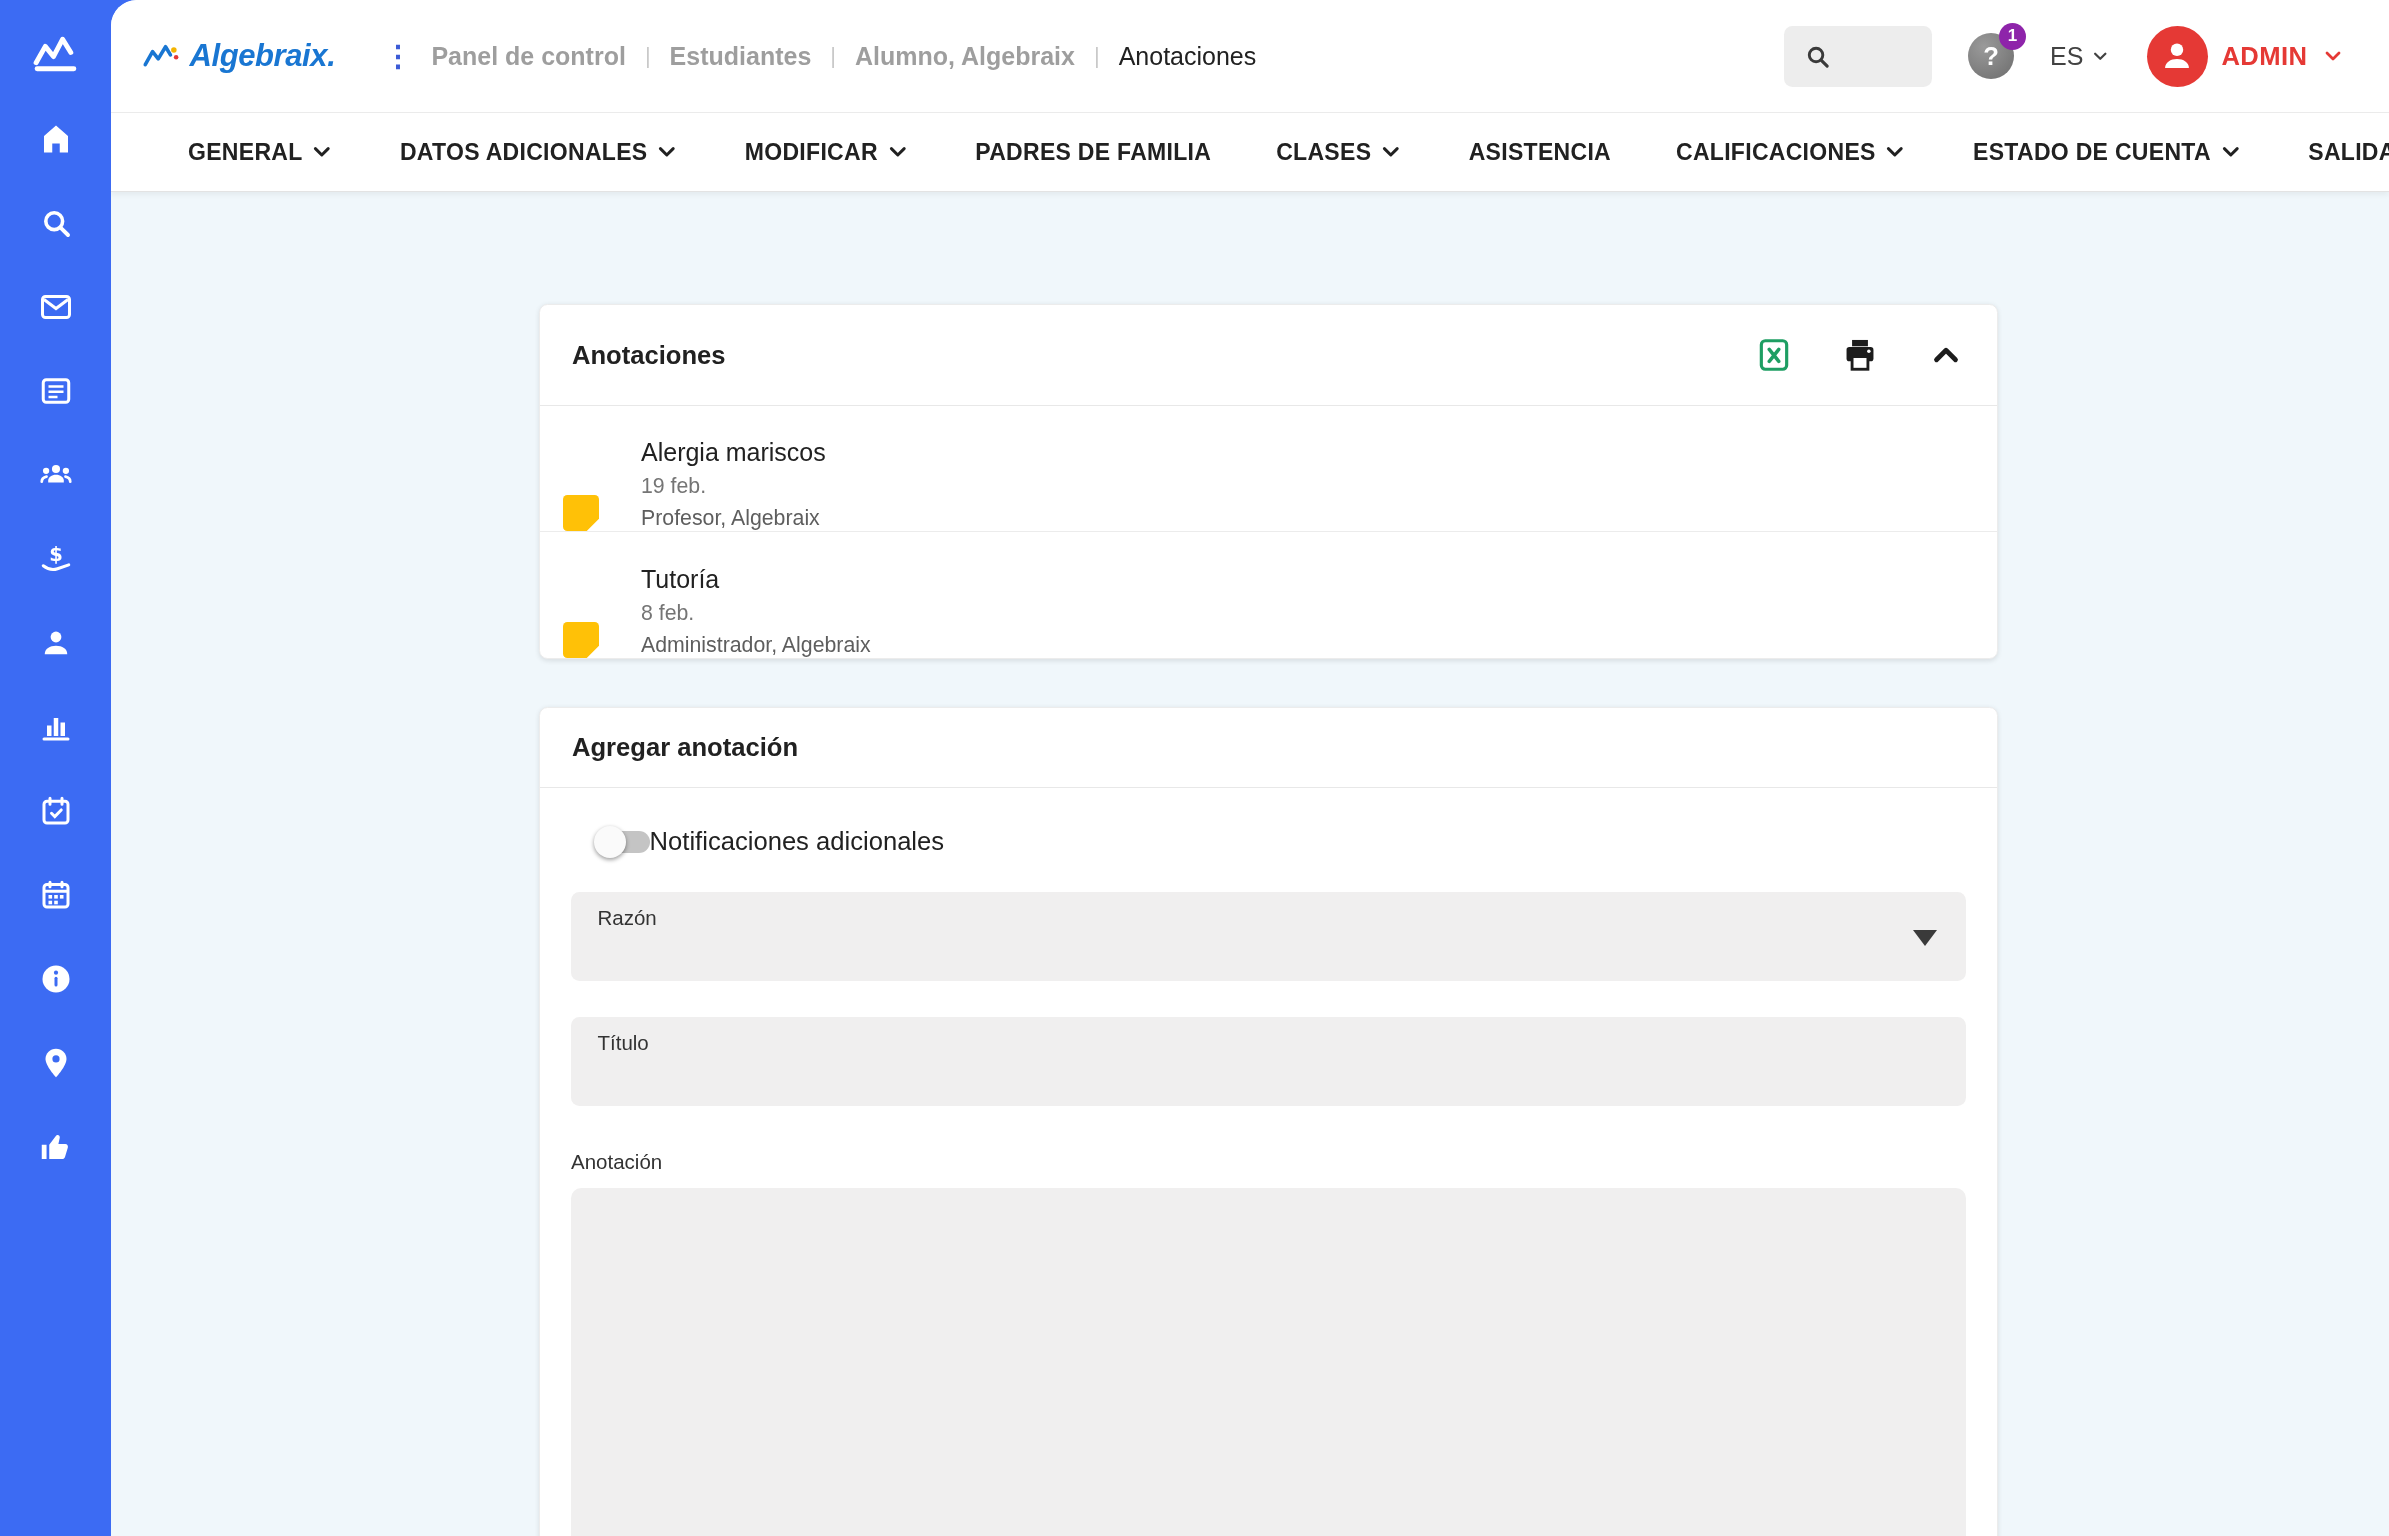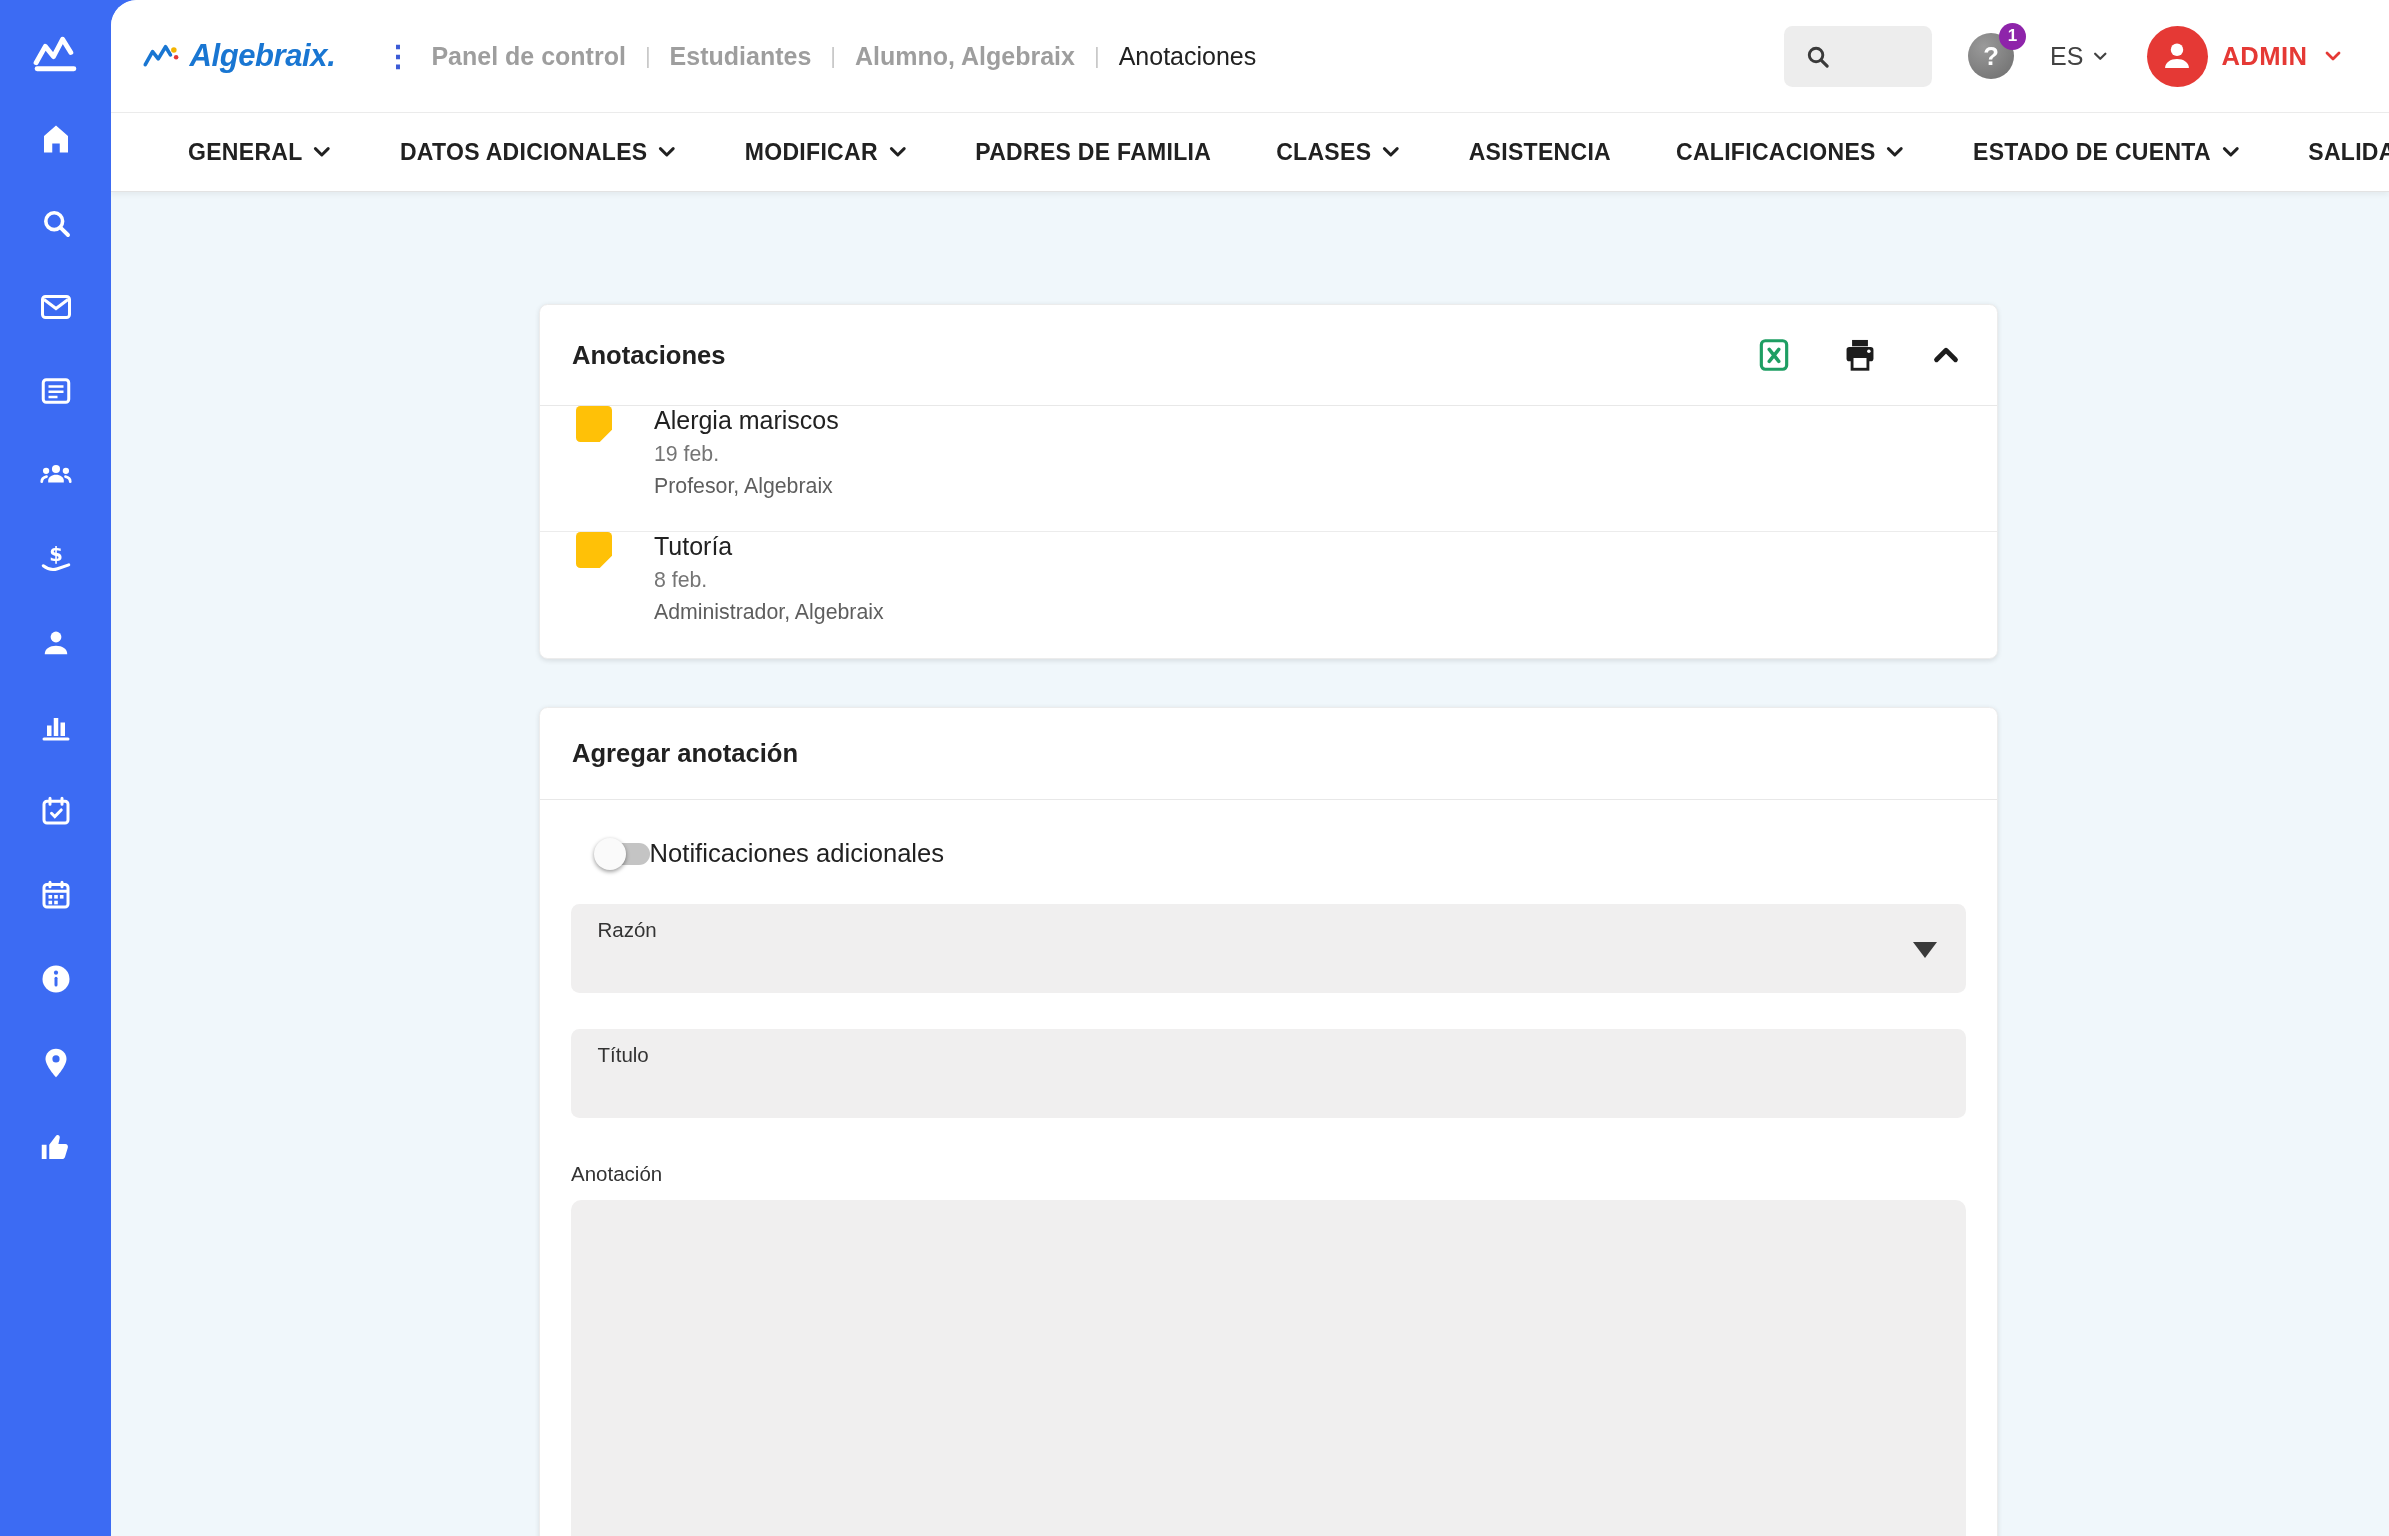--- a/index.html
+++ b/index.html
@@ -86,33 +86,33 @@
   }
   .card-header {
     height: 101px; display: flex; align-items: center; padding: 0 32px;
     border-bottom: 1.7px solid #E8E8E8;
   }
   .card-title { font-size: 25.6px; font-weight: 700; color: #212121; }
   .card-actions { margin-left: auto; display: flex; align-items: center; gap: 48px; }
   .icon-btn { cursor: pointer; display: flex; align-items: center; justify-content: center; }
   .icon-btn svg { width: 38px; height: 38px; }
 
-  .note-row { height: 126px; display: flex; align-items: flex-start; padding-left: 36px; border-bottom: 1.7px solid #ECECEC; cursor: pointer; }
+  .note-row { height: 126px; display: flex; align-items: flex-end; padding-left: 23px; border-bottom: 1.7px solid #ECECEC; cursor: pointer; }
   .note-row:last-child { border-bottom: none; }
   .note-icon {
     width: 36px; height: 36px; background: #FFC107; border-radius: 4.3px; margin-right: 42px; flex: 0 0 auto;
     clip-path: polygon(0 0, 100% 0, 100% 66%, 66% 100%, 0 100%);
   }
   .note-texts { display: flex; flex-direction: column; gap: 6.8px; }
   .note-title { font-size: 25px; color: #212121; font-weight: 500; }
   .note-date { font-size: 21.3px; color: #757575; }
   .note-author { font-size: 21.3px; color: #5E5E5E; }
 
   .card2 { margin-top: 48px; height: 939px; }
-  .card2 .card-header { height: 92px; }
+  .card2 .card-header { height: 80px; }
   .card2-body { padding: 24px 31px 0 31px; }
 
   .toggle-row { display: flex; align-items: center; margin-top: 15.4px; margin-left: 25.6px; }
   .switch { position: relative; width: 53px; height: 21.3px; border-radius: 11px; background: #C4C4C4; cursor: pointer; flex: 0 0 auto; }
   .switch-thumb {
     position: absolute; left: -2.6px; top: -5.1px; width: 32px; height: 32px; border-radius: 50%;
     background: #FAFAFA; box-shadow: 0 1.7px 4.3px rgba(0,0,0,0.4);
   }
   .toggle-label { font-size: 25.6px; color: #212121; }
 

